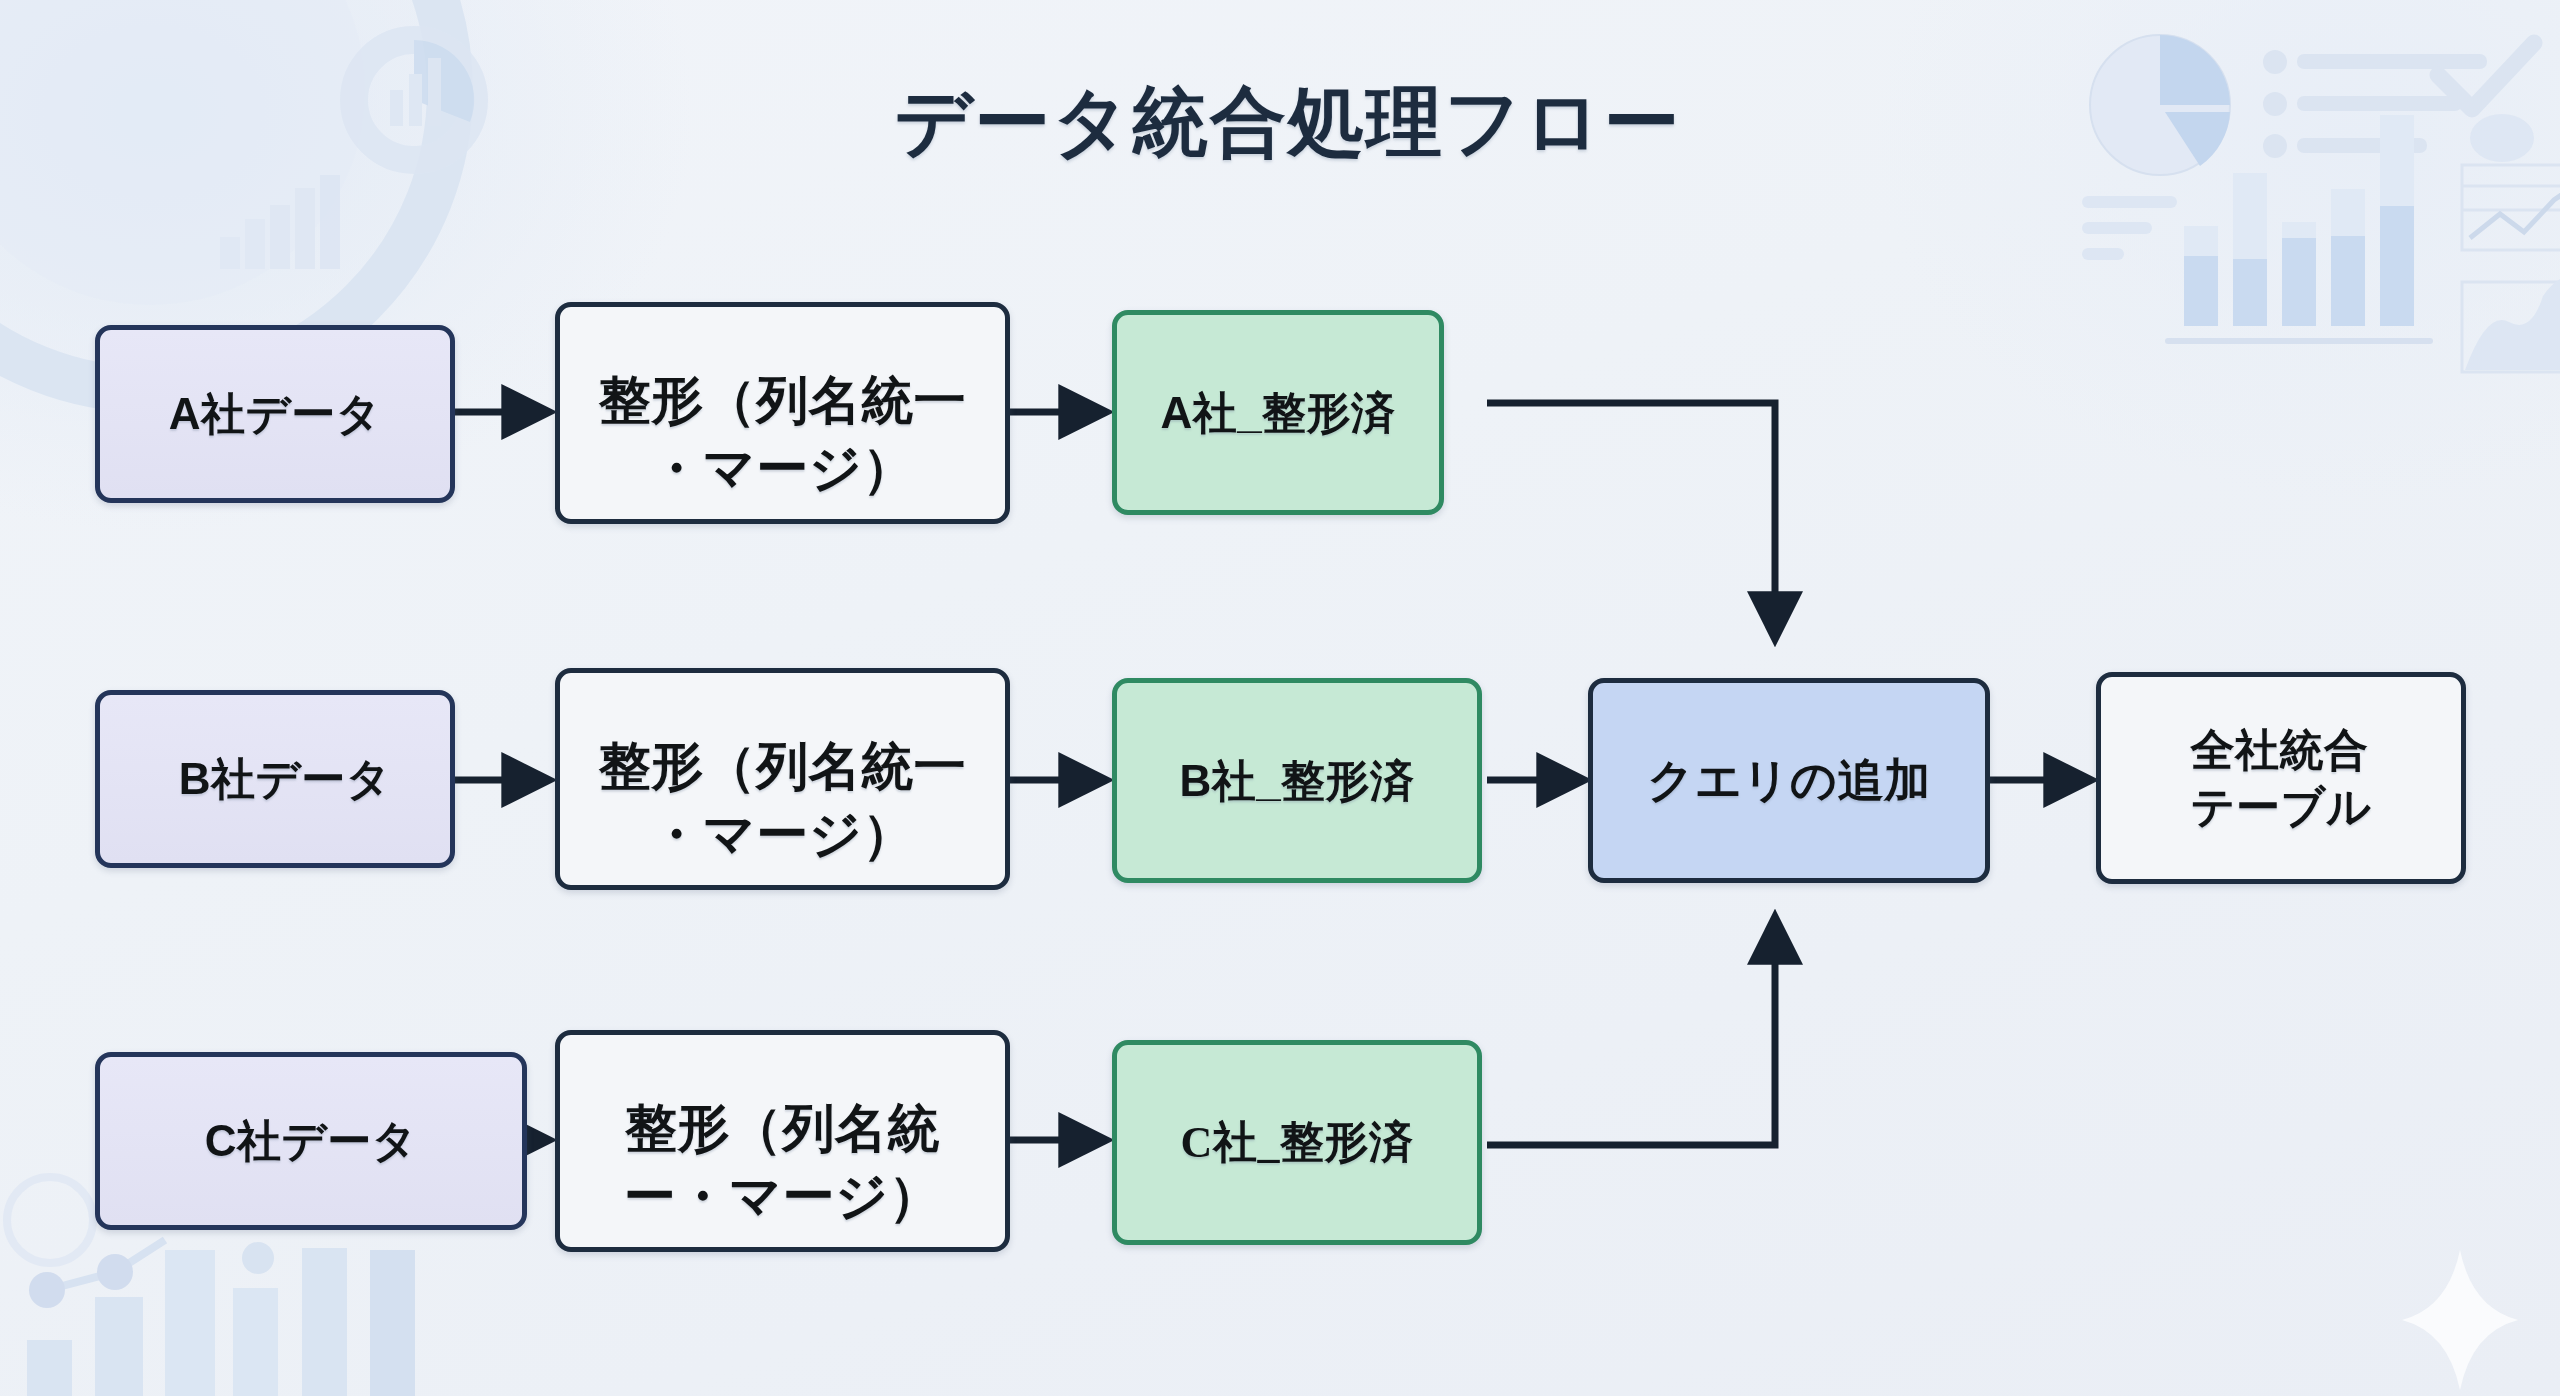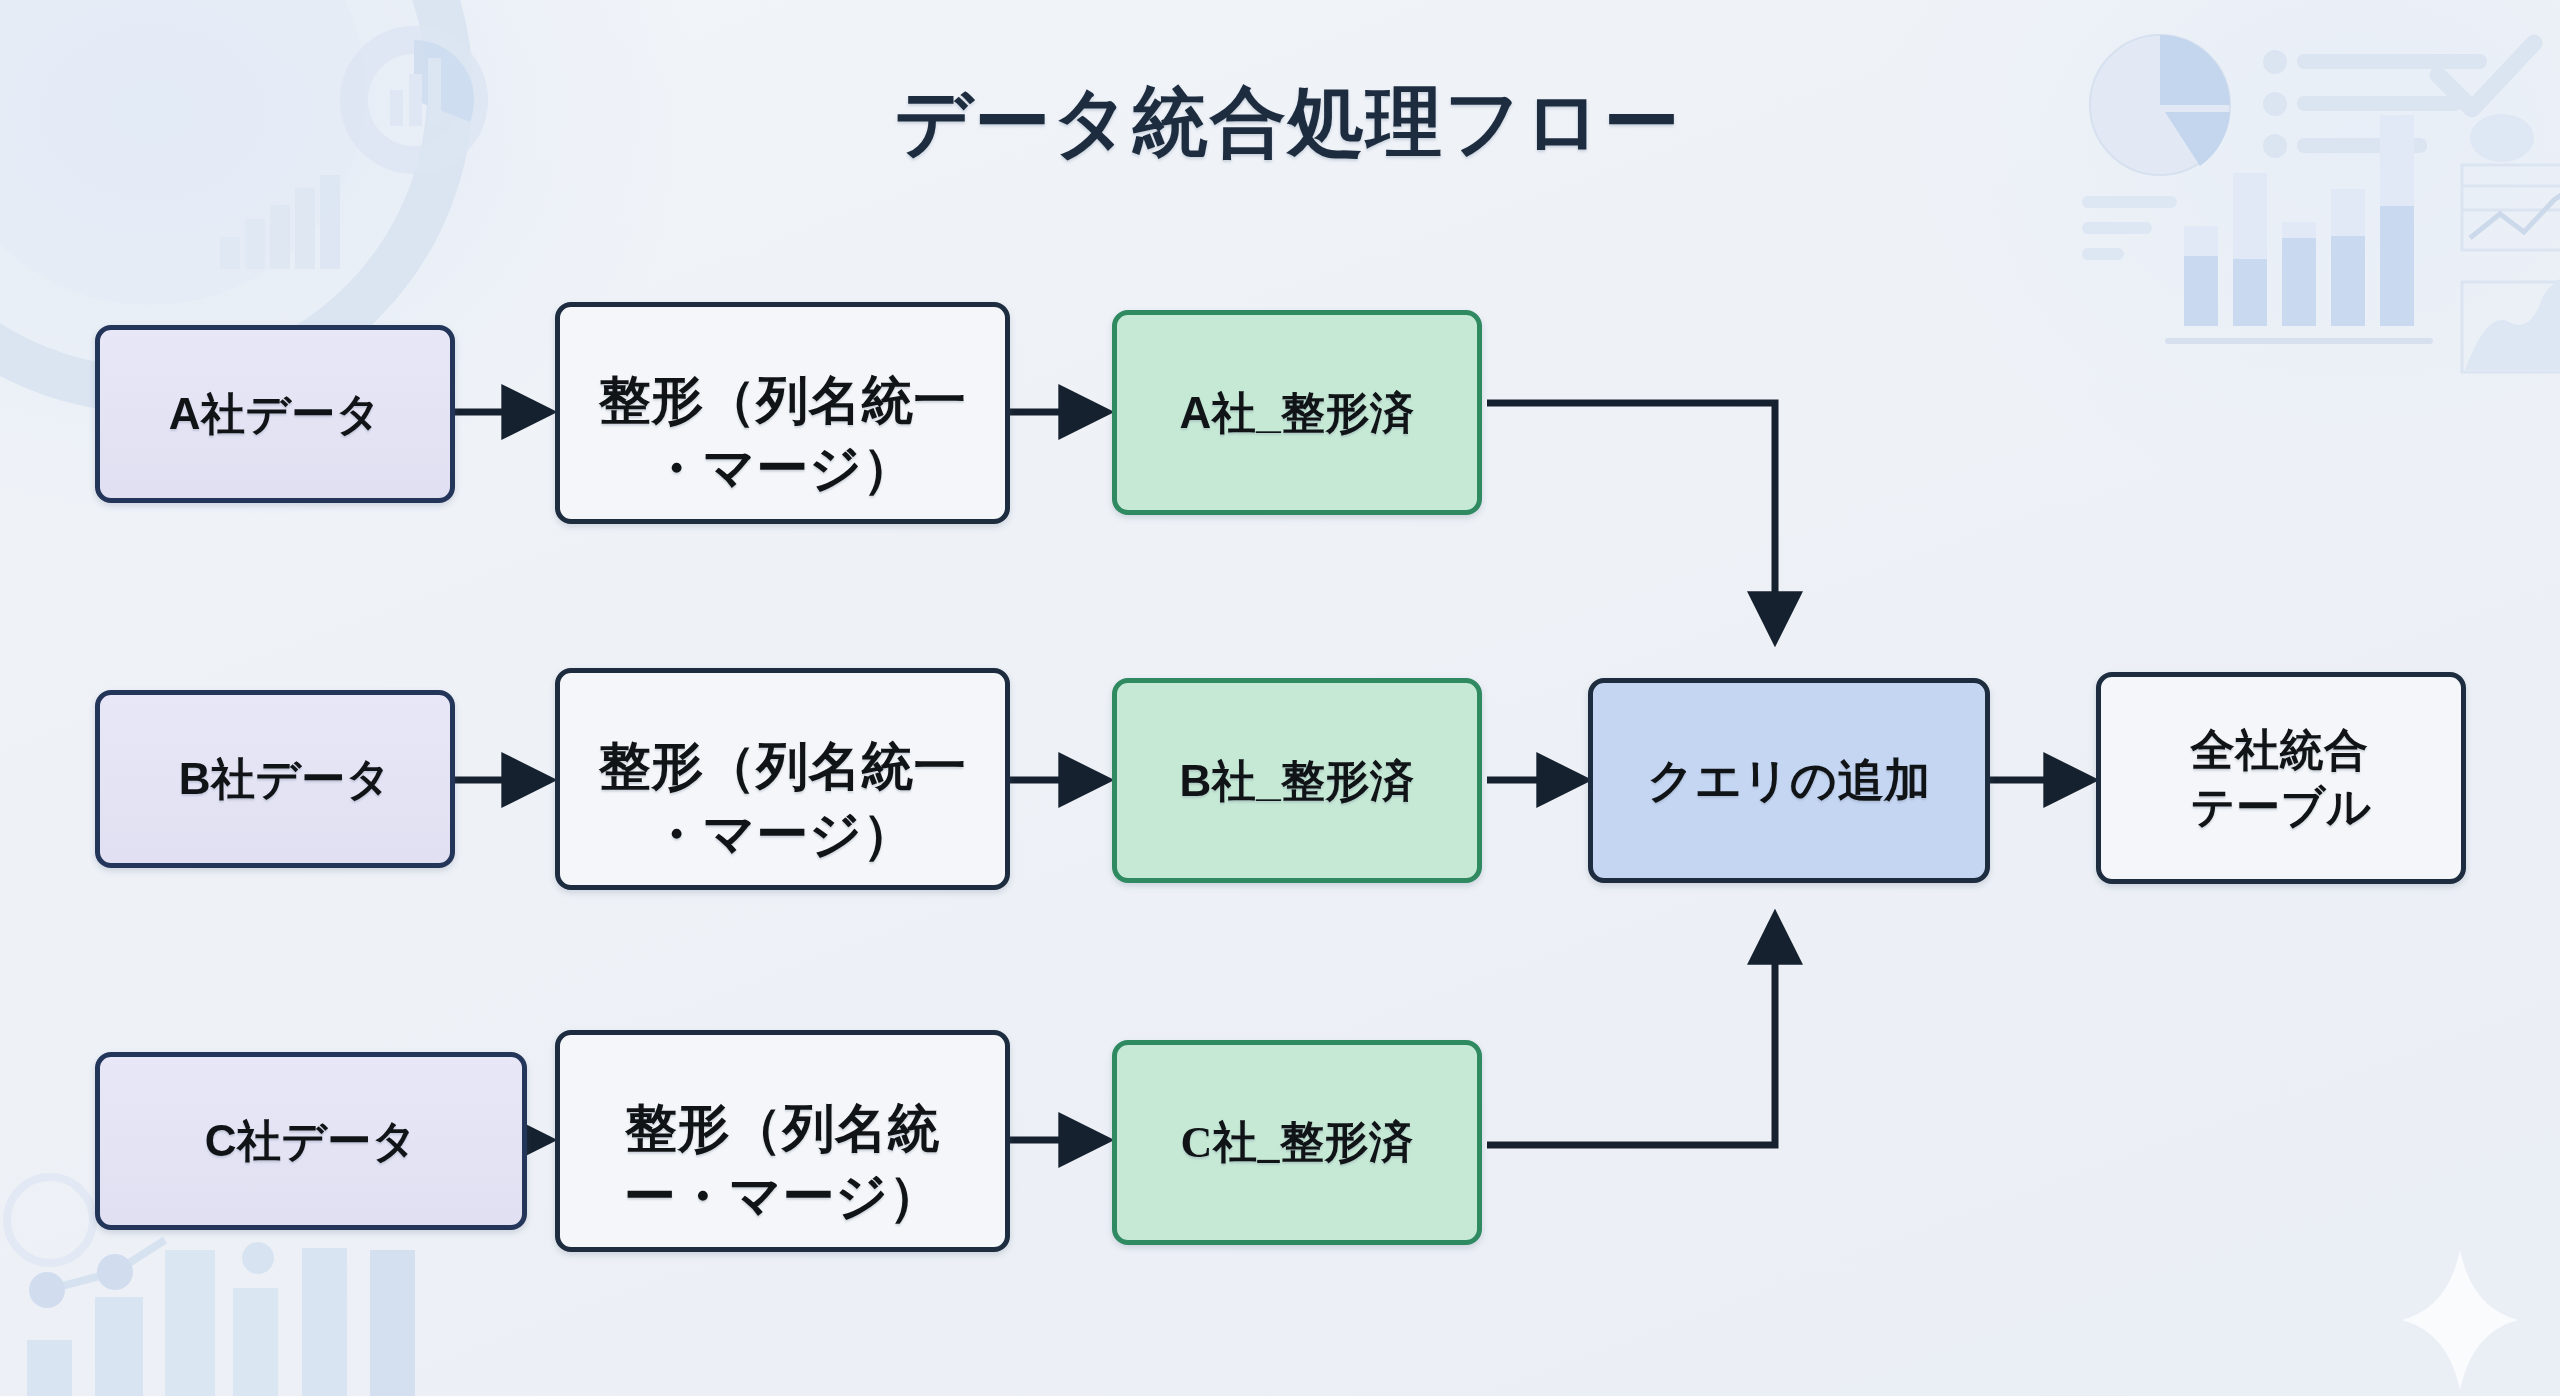--- a/index.html
+++ b/index.html
@@ -238,21 +238,21 @@
   </div>
   <div class="node transform" style="left:555px; top:668px; width:455px; height:222px;">
     <span class="label">整形（列名統一
 ・マージ）</span>
   </div>
   <div class="node transform" style="left:555px; top:1030px; width:455px; height:222px;">
     <span class="label">整形（列名統
 ー・マージ）</span>
   </div>
 
-  <div class="node staged" style="left:1112px; top:310px; width:370px; height:205px;">
+  <div class="node staged" style="left:1112px; top:310px; width:332px; height:205px;">
     <span class="label">A社_整形済</span>
   </div>
   <div class="node staged" style="left:1112px; top:678px; width:370px; height:205px;">
     <span class="label">B社_整形済</span>
   </div>
   <div class="node staged" style="left:1112px; top:1040px; width:370px; height:205px;font-family:Liberation Serif, serif;">
     <span class="label">C社_整形済</span>
   </div>
 
   <div class="node append" style="left:1588px; top:678px; width:402px; height:205px;">

